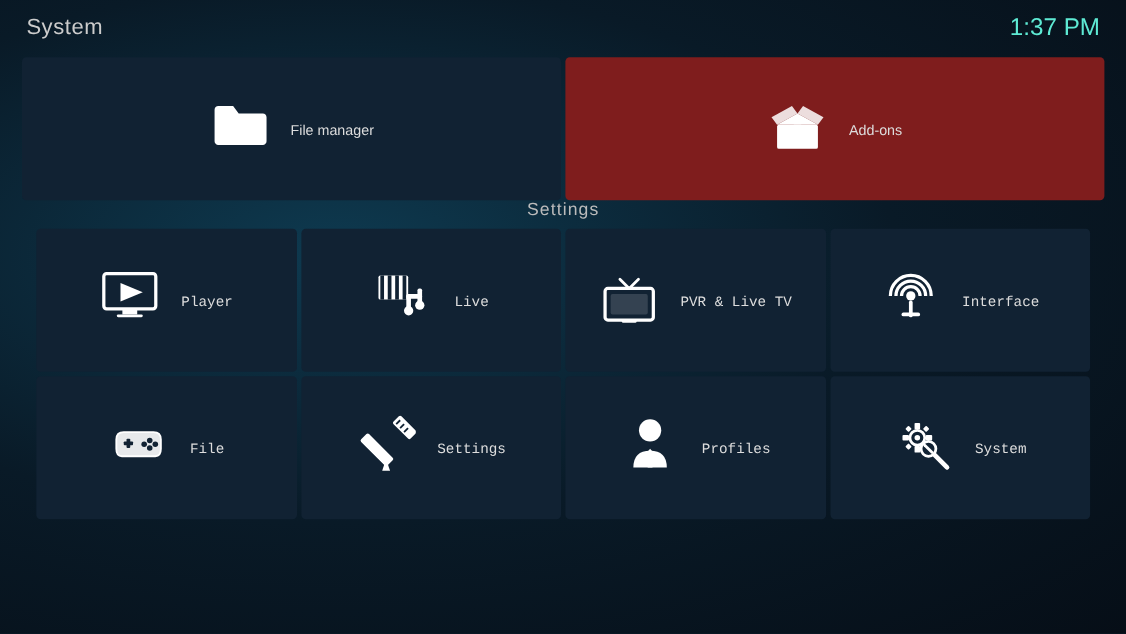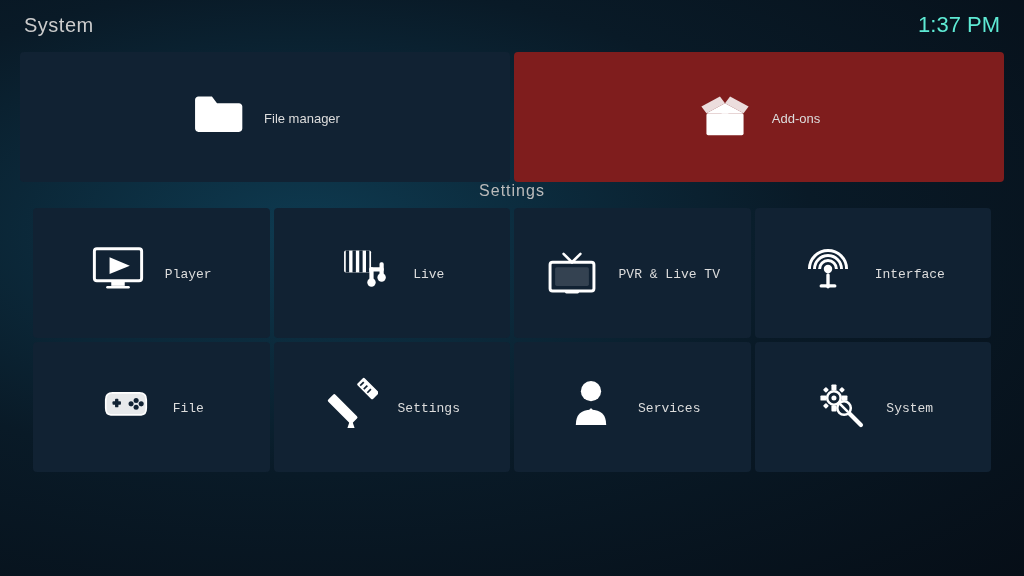--- a/index.html
+++ b/index.html
@@ -281,21 +281,21 @@
           <svg viewBox="0 0 64 64">
 
             <circle cx="32" cy="18" r="12"></circle>
 
             <path d="M14 58 Q14 40 32 40 Q50 40 50 58 Z"></path>
 
             <rect x="29" y="40" width="6" height="18" rx="1"></rect>
             <polygon points="32,38 27,44 37,44"></polygon>
           </svg>
         </span>
-        <span class="tile-label">Services</span>
+        <span class="tile-label">Profiles</span>
       </div>
 
       <div class="tile">
         <span class="tile-icon">
           <svg viewBox="0 0 64 64">
 
             <circle cx="26" cy="26" r="8" stroke="white" stroke-width="3" fill="none"></circle>
             <circle cx="26" cy="26" r="3"></circle>
 
             <rect x="23" y="10" width="6" height="7" rx="1"></rect>

